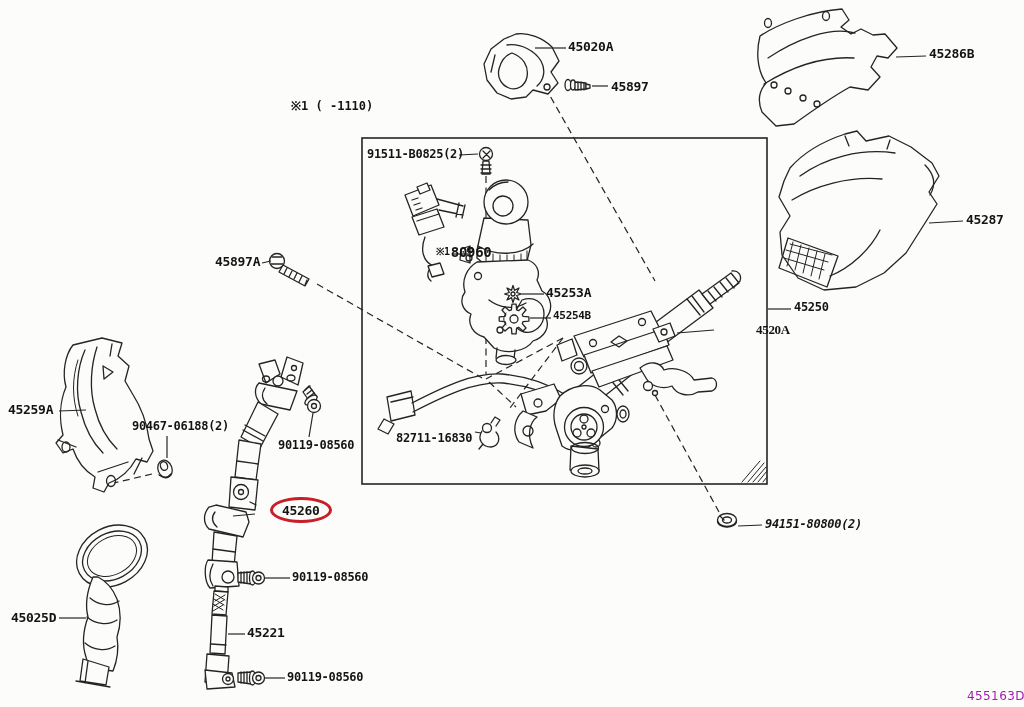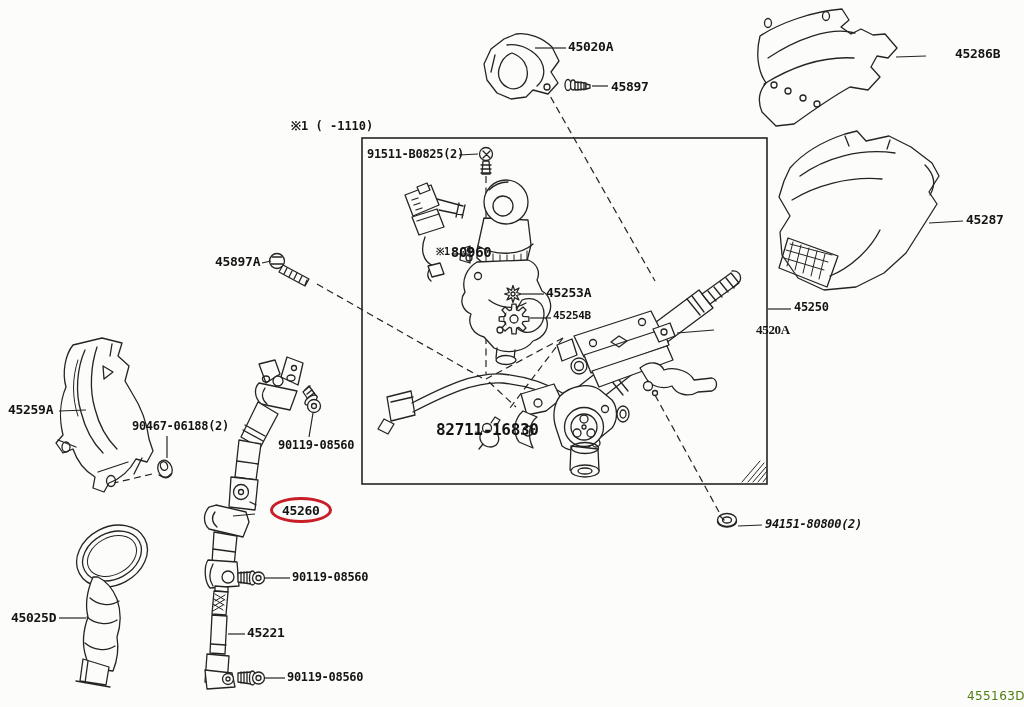--- a/index.html
+++ b/index.html
@@ -10,22 +10,22 @@
   svg{position:absolute;left:0;top:0;}
   .s{stroke:var(--line);fill:none;stroke-width:1.3;stroke-linejoin:round;stroke-linecap:round;}
   .w{stroke:var(--line);fill:var(--bg);stroke-width:1.3;stroke-linejoin:round;stroke-linecap:round;}
   .thin{stroke-width:1;}
   .ld{stroke:var(--line);stroke-width:1.2;fill:none;}
   .dsh{stroke:var(--line);stroke-width:1.2;fill:none;stroke-dasharray:7 4.5;}
   .box{stroke:var(--line);stroke-width:1.6;fill:none;}
   .lbl{position:absolute;font-weight:bold;color:var(--ink);white-space:nowrap;
        letter-spacing:-0.3px;line-height:1;}
   .lbl.code{font-family:"DejaVu Sans","Liberation Sans",sans-serif;font-weight:normal;
-       color:#4d7c0f;letter-spacing:0.4px;}
-  .lbl.note{letter-spacing:0;margin-top:20px;}
+       color:#a21caf;letter-spacing:0.4px;}
+  .lbl.note{letter-spacing:0;}
   .lbl .pfx{font-size:10px;vertical-align:2px;margin-right:1px;font-weight:bold;}
   .lbl.circled{border:3.5px solid var(--hl);border-radius:50%;padding:4px 9px 3px 9px;
        transform:translate(-12px,-9px);margin-left:16px;}
 </style>
 </head>
 <body>
 
 <div id="stage">
 
 <svg width="1024" height="707" viewBox="0 0 1024 707">
@@ -327,33 +327,33 @@
     <path class="ld" d="M59,618 L86,618"></path>
   </g>
 </svg>
 
   <div class="lbl note" style="left:291px;top:100px;font-size:12px;">※1 (  -1110)</div>
   <div class="lbl code" style="left:967px;top:690px;font-size:12px;">455163D</div>
 
   <div id="label-layer">
       <div class="lbl" style="left: 568px; top: 40px; font-size: 13px;">45020A</div>
       <div class="lbl" style="left: 611px; top: 80px; font-size: 13px;">45897</div>
-      <div class="lbl" style="left: 929px; top: 47px; font-size: 13px; margin-left: 26px;">45286B</div>
+      <div class="lbl" style="left: 929px; top: 47px; font-size: 13px;">45286B</div>
       <div class="lbl" style="left: 966px; top: 213px; font-size: 13px;">45287</div>
       <div class="lbl" style="left: 794px; top: 301px; font-size: 12px;">45250</div>
       <div class="lbl" style="left: 756px; top: 323px; font-size: 13px; font-family: Liberation Serif, serif;">4520A</div>
       <div class="lbl" style="left: 367px; top: 148px; font-size: 12px;">91511-B0825(2)</div>
       <div class="lbl" style="left: 388px; top: 245px; font-size: 14px; margin-left: 48px;"><span class="pfx">※1</span>80960</div>
       <div class="lbl" style="left: 546px; top: 286px; font-size: 13px;">45253A</div>
       <div class="lbl" style="left: 553px; top: 310px; font-size: 11px;">45254B</div>
       <div class="lbl" style="left: 215px; top: 255px; font-size: 13px;">45897A</div>
       <div class="lbl" style="left: 8px; top: 403px; font-size: 13px;">45259A</div>
       <div class="lbl" style="left: 132px; top: 420px; font-size: 12px;">90467-06188(2)</div>
       <div class="lbl" style="left: 278px; top: 439px; font-size: 12px;">90119-08560</div>
       <div class="lbl circled" style="left: 266px; top: 506px; font-size: 13px;">45260</div>
       <div class="lbl" style="left: 292px; top: 571px; font-size: 12px;">90119-08560</div>
       <div class="lbl" style="left: 247px; top: 626px; font-size: 13px;">45221</div>
       <div class="lbl" style="left: 287px; top: 671px; font-size: 12px;">90119-08560</div>
       <div class="lbl" style="left: 765px; top: 518px; font-size: 12px; font-style: italic;">94151-80800(2)</div>
-      <div class="lbl" style="left: 396px; top: 422px; font-size: 16px; margin-left: 40px;">82711-16830</div>
+      <div class="lbl" style="left: 396px; top: 432px; font-size: 12px;">82711-16830</div>
       <div class="lbl" style="left: 11px; top: 611px; font-size: 13px;">45025D</div>
     </div>
 </div>
 
 </body></html>

